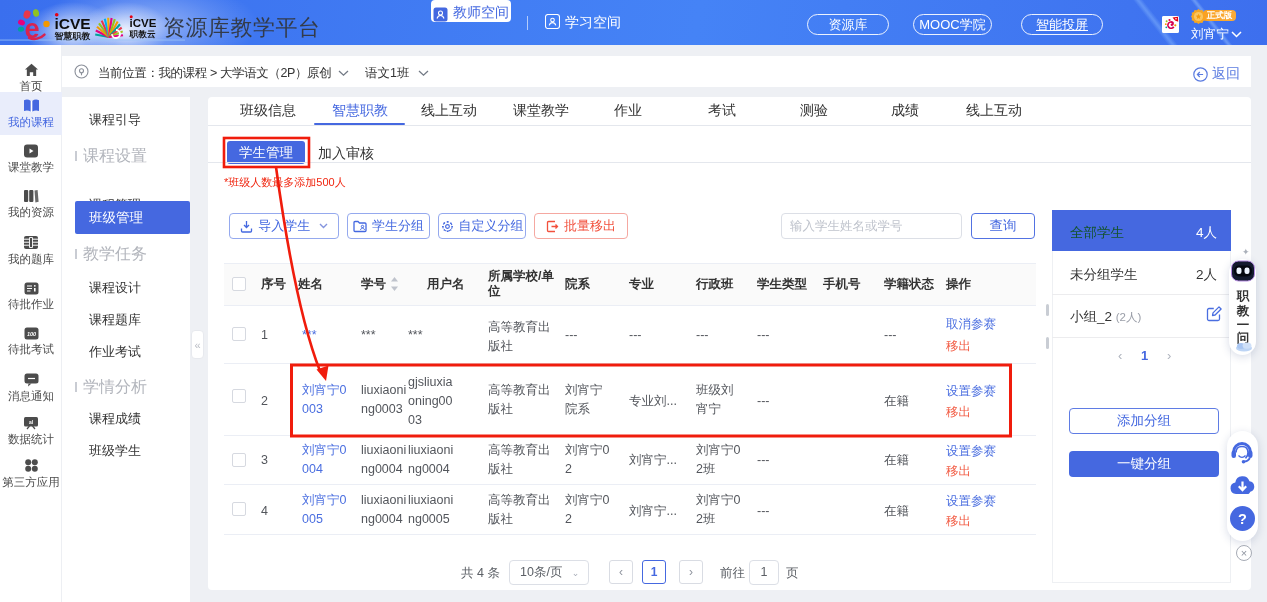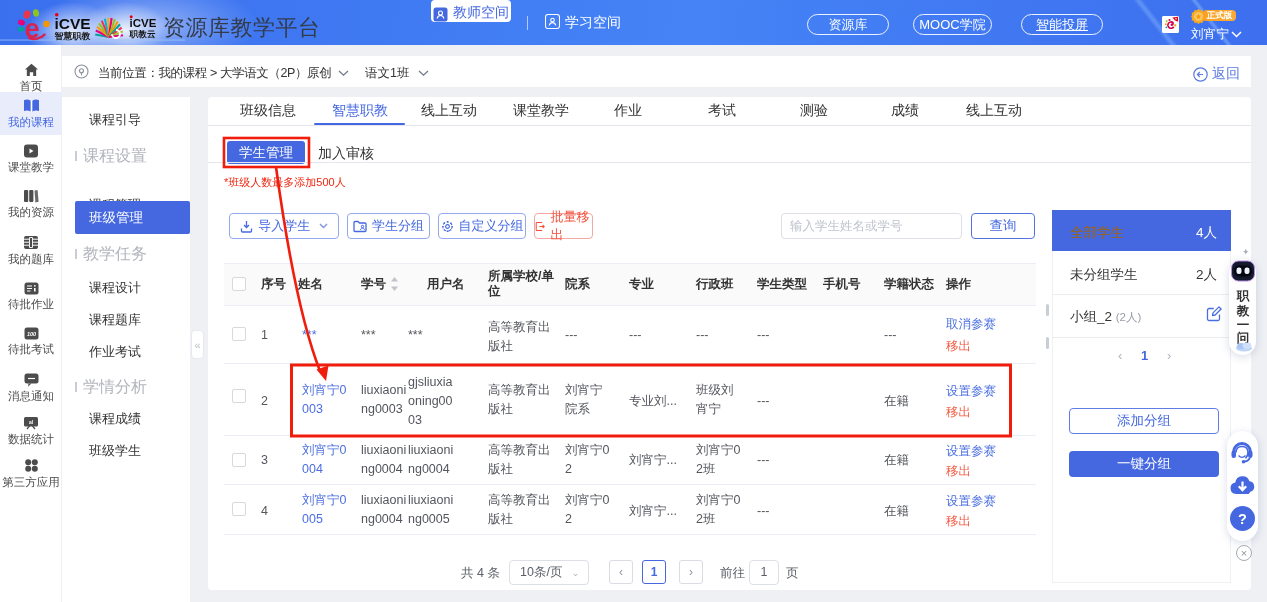--- a/index.html
+++ b/index.html
@@ -322,21 +322,21 @@
         <path d="M7.5 10c.3-1.3 1.1-2 2-2s1.7.7 2 2" fill="none" stroke="#4468e0" stroke-width="1"></path>
       </svg>
 学生分组</div>
 <div class="abs tbtn" style="left:438px;width:88px">
 <svg width="13" height="13" viewBox="0 0 14 14">
         <circle cx="7" cy="7" r="2" fill="none" stroke="#4468e0" stroke-width="1.2"></circle>
         <path d="M7 1.2v1.6M7 11.2v1.6M1.2 7h1.6M11.2 7h1.6M2.9 2.9l1.1 1.1M10 10l1.1 1.1M11.1 2.9 10 4M4 10l-1.1 1.1" stroke="#4468e0" stroke-width="1.2"></path>
         <circle cx="7" cy="7" r="5" fill="none" stroke="#4468e0" stroke-width="1.2" stroke-dasharray="2.6 1.8"></circle>
       </svg>
 自定义分组</div>
-<div class="abs tbtn red" style="left:534px;width:59px">
+<div class="abs tbtn red" style="left:534px;width:94px">
 <svg width="13" height="13" viewBox="0 0 13 13">
         <path d="M9 1.5H2.5a1 1 0 0 0-1 1v8a1 1 0 0 0 1 1H9" fill="none" stroke="#f2503c" stroke-width="1.3"></path>
         <path d="M5.5 6.5h6M9.5 4.5l2 2-2 2" fill="none" stroke="#f2503c" stroke-width="1.3"></path>
       </svg>
 批量移出</div>
 <div class="abs sinput">输入学生姓名或学号</div>
 <div class="abs qbtn">查询</div>
 </div>
 <div id="table">
 <div class="abs th"></div>
@@ -426,21 +426,21 @@
 <div class="pgbox" style="left:642px;top:560px;border-color:#4568e0;color:#4568e0;font-weight:bold">1</div>
 <div class="pgbox" style="left:679px;top:560px">›</div>
 <div class="pg" style="left:720px;top:565px">前往</div>
 <div class="abs" style="left:749px;top:560px;width:30px;height:25px;border:1px solid #dcdfe6;border-radius:4px;background:#fff;font-size:12.5px;color:#5c6066;line-height:23px;text-align:center">1</div>
 <div class="pg" style="left:786px;top:565px">页</div>
 </div>
 
 <div class="abs panel"></div>
 <div id="rpanel">
 <div class="abs" style="left:1052px;top:210px;width:179px;height:41px;background:#4568e0"></div>
-<div class="prow" style="left:1070px;top:224px;color:#a16207">全部学生</div>
+<div class="prow" style="left:1070px;top:224px;color:#14532d">全部学生</div>
 <div class="prow" style="left:1196px;top:224px;color:#fff">4人</div>
 <div class="prow" style="left:1070px;top:266px">未分组学生</div>
 <div class="prow" style="left:1196px;top:266px">2人</div>
 <div class="abs" style="left:1052px;top:294px;width:179px;height:1px;background:#ececee"></div>
 <div class="prow" style="left:1070px;top:308px">小组_2 <span style="font-size:11.5px;color:#9a9ea8">(2人)</span></div>
 <svg class="abs" style="left:1206px;top:306px" width="16" height="16" viewBox="0 0 16 16">
       <path d="M13.5 8.5V13a1.5 1.5 0 0 1-1.5 1.5H3A1.5 1.5 0 0 1 1.5 13V4A1.5 1.5 0 0 1 3 2.5h4.8" fill="none" stroke="#4a6ee0" stroke-width="1.3"></path>
       <path d="m6.5 9.5.5-2.6 6-6 2.1 2.1-6 6z" fill="none" stroke="#4a6ee0" stroke-width="1.3" stroke-linejoin="round"></path>
     </svg>
 <div class="abs" style="left:1052px;top:337px;width:179px;height:1px;background:#ececee"></div>

